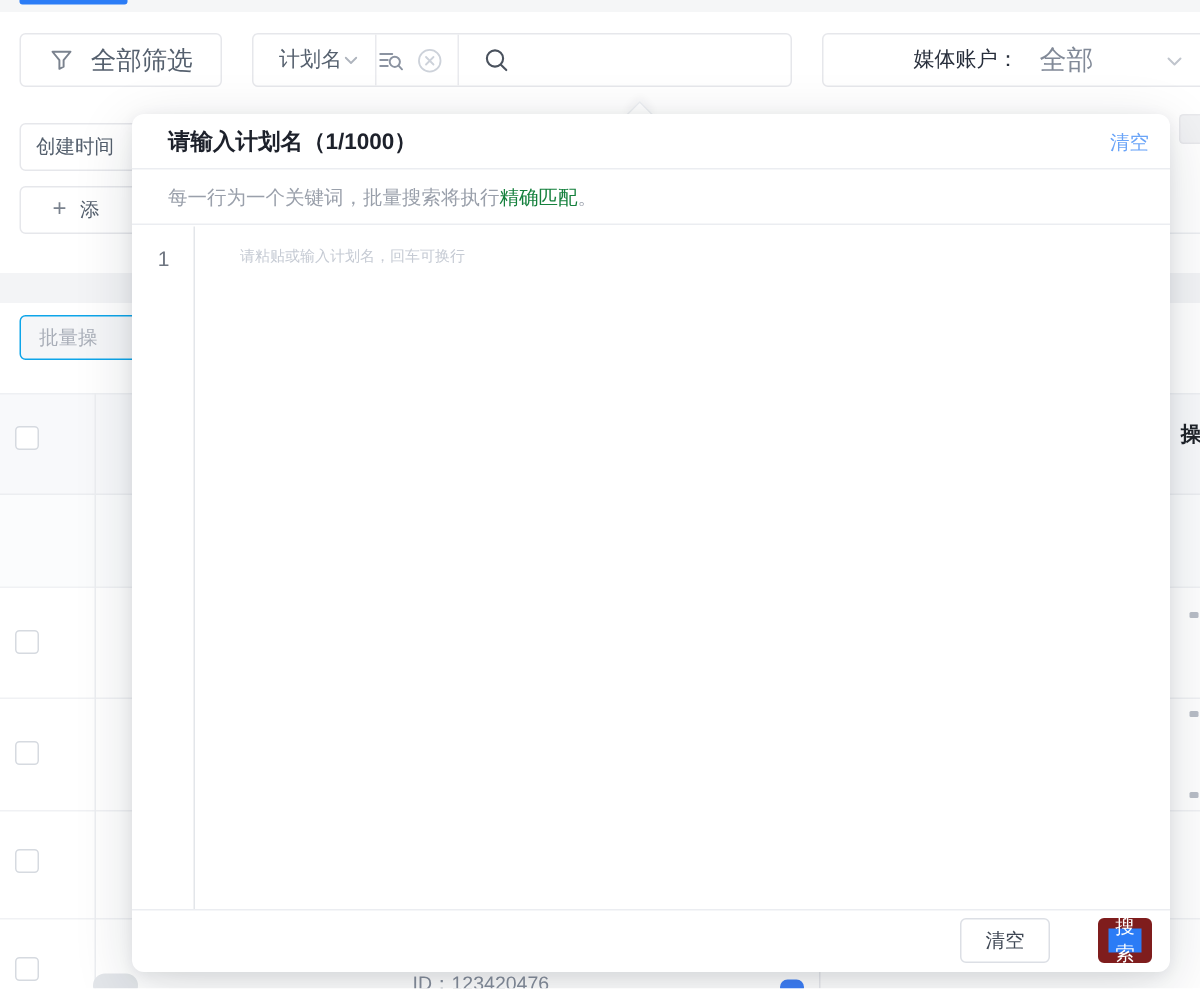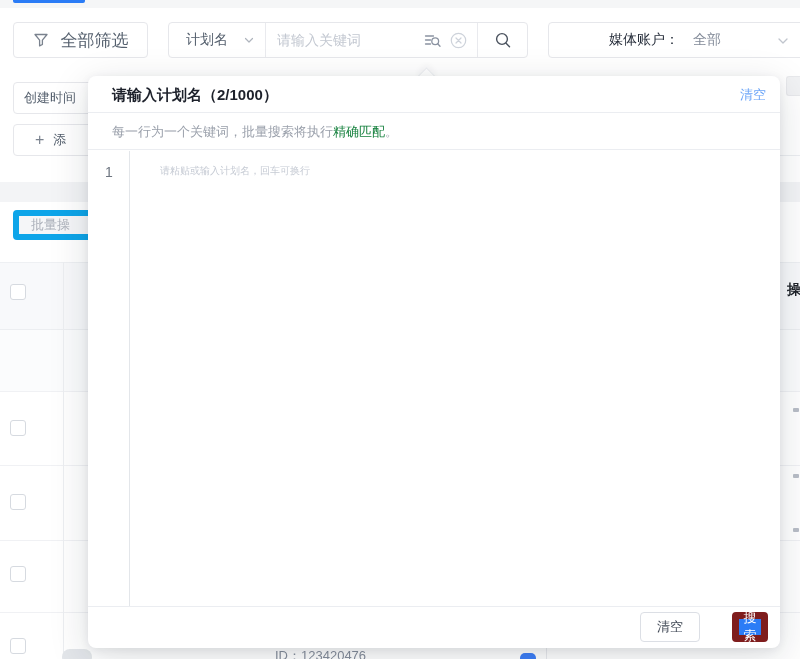--- a/index.html
+++ b/index.html
@@ -12,42 +12,42 @@
   .tab-indicator { position:absolute; left:13px; top:0; width:72px; height:3px; background:#2b7cf6; border-radius:0 0 2px 2px; }
 
   
   .btn-outline { position:absolute; background:#fff; border:1px solid #e6e7eb; border-radius:4px;
                  display:flex; align-items:center; color:#55606e; font-size:17px; }
   .filter-btn { left:13px; top:22px; width:135px; height:36px; justify-content:center; gap:12px; cursor:pointer; }
   .filter-btn svg { flex:0 0 auto; }
 
   .search-group { position:absolute; left:168px; top:22px; width:360px; height:36px;
                   border:1px solid #e6e7eb; border-radius:4px; background:#fff; display:flex; align-items:center; }
-  .field-select { display:flex; align-items:center; gap:15px; padding:0 10px 0 17px; height:100%; cursor:pointer; }
+  .field-select { display:flex; align-items:center; gap:0; padding:0 10px 0 17px; height:100%; cursor:pointer; }
   .field-select-label { font-size:14px; color:#55606e; }
   .vdiv { width:1px; height:34px; background:#e9eaee; }
   .kw-input { flex:1; height:100%; border:0; outline:none; padding:0 4px 0 11px; font-size:14px; color:#3f4754;
               font-family:"Liberation Sans", sans-serif; background:transparent; min-width:0; }
   .kw-input::placeholder { color:#c3c8d1; }
   .kw-icons { display:flex; align-items:center; gap:8px; padding-right:10px; }
   .search-icon-btn { width:49px; height:100%; display:flex; align-items:center; justify-content:center; cursor:pointer; background:transparent; border:0; }
 
   .media-select { position:absolute; left:548px; top:22px; width:260px; height:36px; border:1px solid #e6e7eb;
                   border-radius:4px; background:#fff; display:flex; align-items:center; padding:0 12px; cursor:pointer; }
   .media-label { font-size:14px; color:#272e3b;margin-left:48px; }
-  .media-value { font-size:14px; color:#828a98; margin-left:14px; flex:1; }
+  .media-value { font-size:18px; color:#828a98; margin-left:14px; flex:1; }
   .media-chevron { position:absolute; right:17px; top:11px; }
 
   
   .create-time-btn { left:13px; top:82px; width:115px; height:32px; padding-left:10px; font-size:13px; }
   .add-btn { left:13px; top:124px; width:112px; height:32px; justify-content:flex-start; padding-left:21px; gap:9px; font-size:13px; }
   .add-plus { font-size:16px; color:#7a828e; }
   .page-band { position:absolute; left:0; top:182px; width:800px; height:20px; background:#f3f4f6; }
   .batch-btn { position:absolute; left:13px; top:210px; width:102px; height:30px; background:#f5f6f8;
-               border:6px solid #0ea5e9; border-radius:4px; color:#a9aeb8; font-size:13px;
+               border:1px solid #0ea5e9; border-radius:4px; color:#a9aeb8; font-size:13px;
                display:flex; align-items:center; padding-left:12px; }
 
   .tbl-header { position:absolute; left:0; top:262px; width:800px; height:68px; background:#f8f9fb;
                 border-top:1px solid #eef0f3; border-bottom:1px solid #eceef1; }
   .tbl-total-row { position:absolute; left:0; top:330px; width:800px; height:62px; background:#fbfcfd; border-bottom:1px solid #f0f1f4; }
   .row-border { position:absolute; left:0; width:800px; height:1px; background:#f0f1f4; }
   .col-divider { position:absolute; left:63px; top:262px; width:1px; height:397px; background:#eceef1; }
   .checkbox { position:absolute; left:10px; width:16px; height:16px; background:#fff; border:1px solid #d6dae0; border-radius:3px; }
 
   .right-top-frag { position:absolute; left:786px; top:76px; width:14px; height:20px; background:#f1f2f4; border:1px solid #e8e9ec; border-right:0; border-radius:3px 0 0 3px; }
@@ -103,21 +103,20 @@
   </div>
 
   <div class="search-group">
     <div class="field-select">
       <span class="field-select-label">计划名</span>
       <svg width="12" height="12" viewBox="0 0 12 12">
         <path d="M2.5 4.5l3.5 3.5 3.5-3.5" fill="none" stroke="#aeb4bd" stroke-width="1.2" stroke-linecap="round" stroke-linejoin="round"></path>
       </svg>
     </div>
     <div class="vdiv"></div>
-    <input class="kw-input" value="" placeholder="请输入关键词" style="">
     <div class="kw-icons">
       <svg width="19" height="19" viewBox="0 0 19 19">
         <path d="M2.5 5h8M2.5 9h5M2.5 13h5" stroke="#8b93a1" stroke-width="1.3" stroke-linecap="round"></path>
         <circle cx="12.2" cy="10.2" r="3.4" fill="none" stroke="#8b93a1" stroke-width="1.3"></circle>
         <path d="M14.7 12.8l2.3 2.4" stroke="#8b93a1" stroke-width="1.3" stroke-linecap="round"></path>
       </svg>
       <svg width="17" height="17" viewBox="0 0 17 17">
         <circle cx="8.5" cy="8.5" r="7.2" fill="none" stroke="#cdd2da" stroke-width="1.2"></circle>
         <path d="M6 6l5 5M11 6l-5 5" stroke="#cdd2da" stroke-width="1.2" stroke-linecap="round"></path>
       </svg>
@@ -172,21 +171,21 @@
 
   <div class="bottom-id-text">ID：123420476</div>
   <div class="bottom-blue-pill"></div>
   <div class="bottom-vline"></div>
   <div class="bottom-switch"></div>
 
   <div class="popover-arrow"></div>
 
   <div class="modal">
     <div class="modal-header">
-      <span class="modal-title">请输入计划名（2/1000）</span>
+      <span class="modal-title">请输入计划名（1/1000）</span>
       <span class="modal-clear-link">清空</span>
     </div>
     <div class="modal-hint"><span>每一行为一个关键词，批量搜索将执行</span><span class="hint-link">精确匹配</span><span>。</span></div>
     <div class="editor">
       <div class="gutter">
         <span class="line-number">1</span>
       </div>
       <textarea class="plan-textarea" placeholder="请粘贴或输入计划名，回车可换行" style=""></textarea>
     </div>
     <div class="modal-footer">

